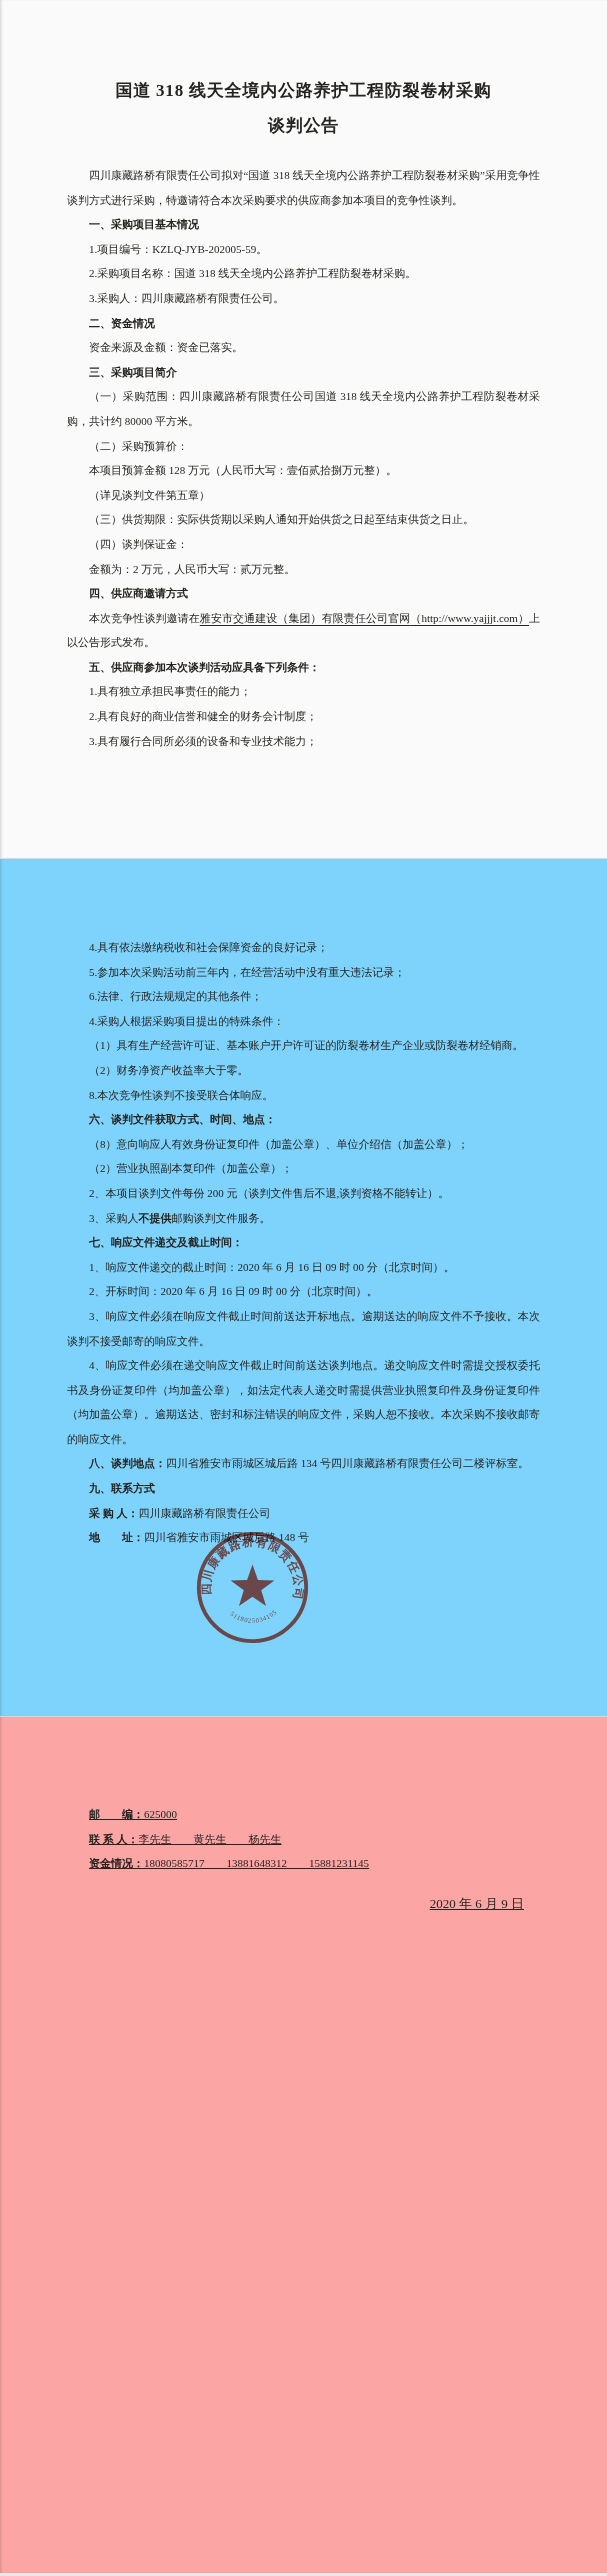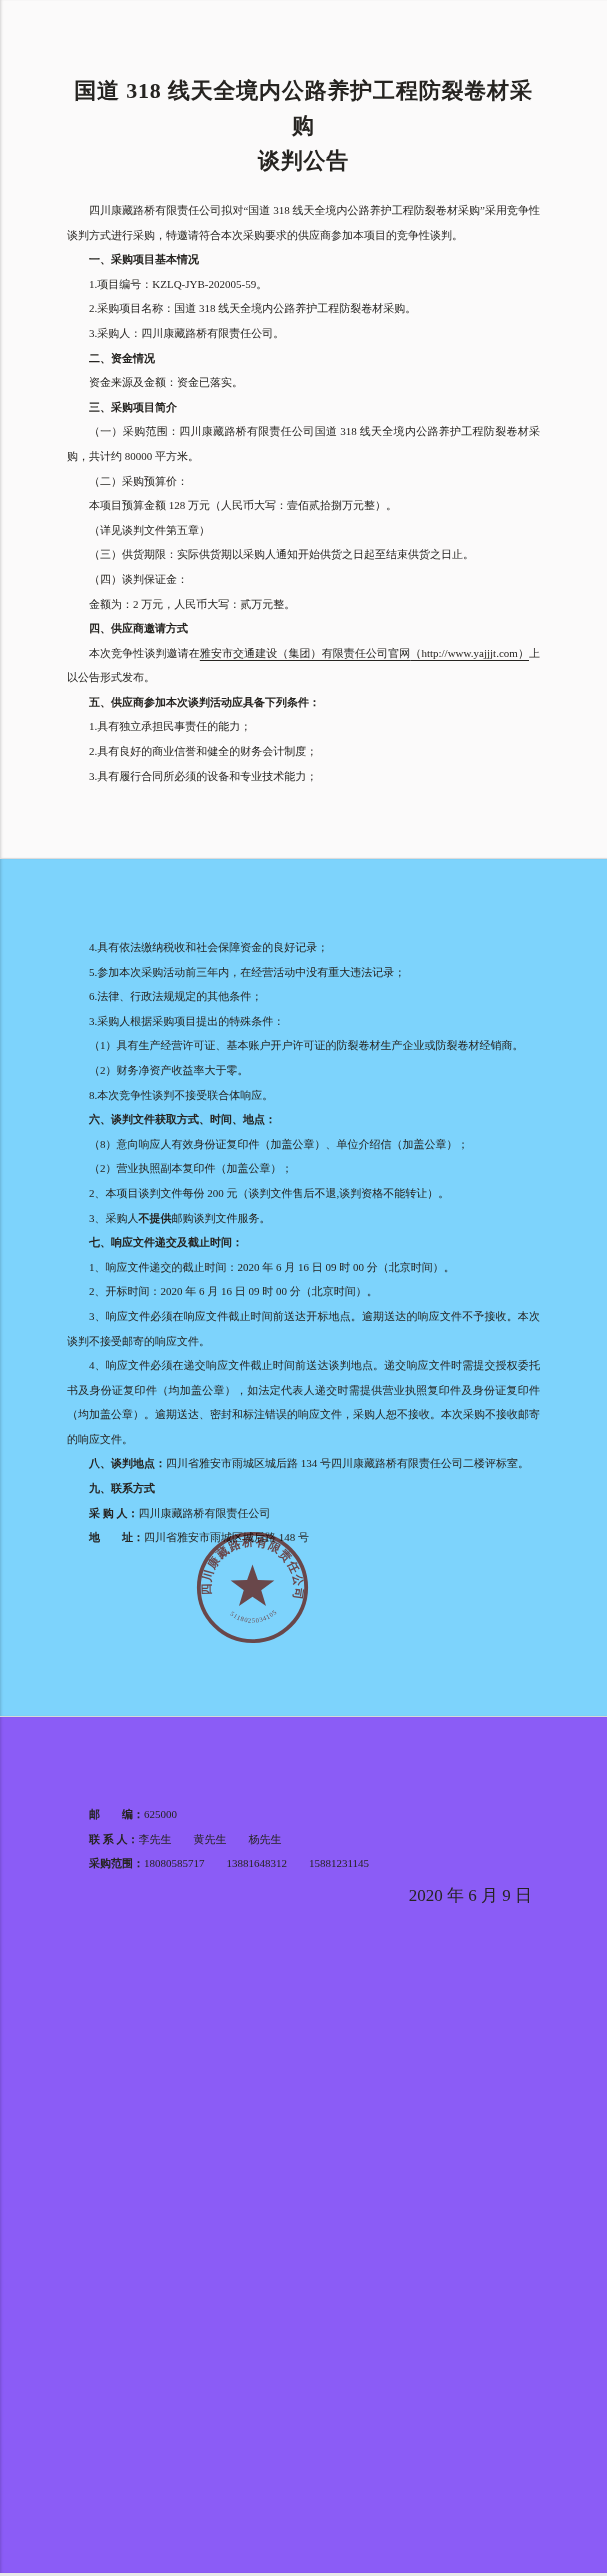--- a/index.html
+++ b/index.html
@@ -11,50 +11,50 @@
   }
   .page{
     width:607px;
     position:relative;
     box-sizing:border-box;
     box-shadow:inset 2.3px 0 3px -1.5px rgba(0,0,0,.18);
     overflow:hidden;
   }
   .page-1{height:859px;background:#fbfafa;border-bottom:1.5px solid #dcdcdc;}
   .page-2{height:858px;background:#7dd3fc;border-bottom:1.5px solid #d8d8d8;}
-  .page-3{height:856px;background:#8b5cf6;}
+  .page-3{height:856px;background:#fca5a5;text-decoration:underline;}
   .content{padding:0 67px;}
   .title{
     text-align:center;
     font-weight:bold;
-    font-size:22px;
+    font-size:17px;
     line-height:35px;
     letter-spacing:0.8px;
     margin:0;
   }
   .title-wrap{padding-top:73px;margin-bottom:20px;}
   .p, .h{
     font-size:11px;
     line-height:24.6px;
     margin:0;
     text-align:justify;
     text-indent:2em;
   }
   .h{font-weight:bold;}
   .mt{}
   .u{text-decoration:underline;text-underline-offset:3px;}
   .b{font-weight:bold;}
   .lbl{font-weight:bold;}
   .page-2 .content{padding-top:76px;}
   .page-3 .content{padding-top:85px;}
   .date-line{
-    font-size:17px;
+    font-size:13px;
     line-height:24.6px;
     text-align:right;
-    margin:8px;
+    margin:16px;
   }
   .seal{
     position:absolute;
     left:195px;
     top:671px;
     width:115px;
     height:115px;
     opacity:.84;
     mix-blend-mode:multiply;
     pointer-events:none;
@@ -97,21 +97,21 @@
     <p class="p">2.具有良好的商业信誉和健全的财务会计制度；</p>
     <p class="p">3.具有履行合同所必须的设备和专业技术能力；</p>
   </div>
 </div>
 
 <div class="page page-2">
   <div class="content">
     <p class="p">4.具有依法缴纳税收和社会保障资金的良好记录；</p>
     <p class="p">5.参加本次采购活动前三年内，在经营活动中没有重大违法记录；</p>
     <p class="p">6.法律、行政法规规定的其他条件；</p>
-    <p class="p">3.采购人根据采购项目提出的特殊条件：</p>
+    <p class="p">4.采购人根据采购项目提出的特殊条件：</p>
     <p class="p">（1）具有生产经营许可证、基本账户开户许可证的防裂卷材生产企业或防裂卷材经销商。</p>
     <p class="p">（2）财务净资产收益率大于零。</p>
     <p class="p">8.本次竞争性谈判不接受联合体响应。</p>
 
     <p class="h">六、谈判文件获取方式、时间、地点：</p>
     <p class="p">（8）意向响应人有效身份证复印件（加盖公章）、单位介绍信（加盖公章）；</p>
     <p class="p">（2）营业执照副本复印件（加盖公章）；</p>
     <p class="p">2、本项目谈判文件每份 200 元（谈判文件售后不退,谈判资格不能转让）。</p>
     <p class="p"><span>3、采购人</span><span class="b">不提供</span><span>邮购谈判文件服务。</span></p>
 
@@ -141,17 +141,17 @@
     <text fill="#cf3428" font-size="8.5" letter-spacing="1">
       <textPath href="#sealBottomArc" startOffset="8">5118025034105</textPath>
     </text>
   </svg>
 </div>
 
 <div class="page page-3">
   <div class="content">
     <p class="p"><span class="lbl">邮　　编：</span><span>625000</span></p>
     <p class="p"><span class="lbl">联 系 人：</span><span>李先生　　黄先生　　杨先生</span></p>
-    <p class="p"><span class="lbl">采购范围：</span><span>18080585717　　13881648312　　15881231145</span></p>
+    <p class="p"><span class="lbl">资金情况：</span><span>18080585717　　13881648312　　15881231145</span></p>
     <p class="date-line">2020 年 6 月 9 日</p>
   </div>
 </div>
 
 
 </body></html>

